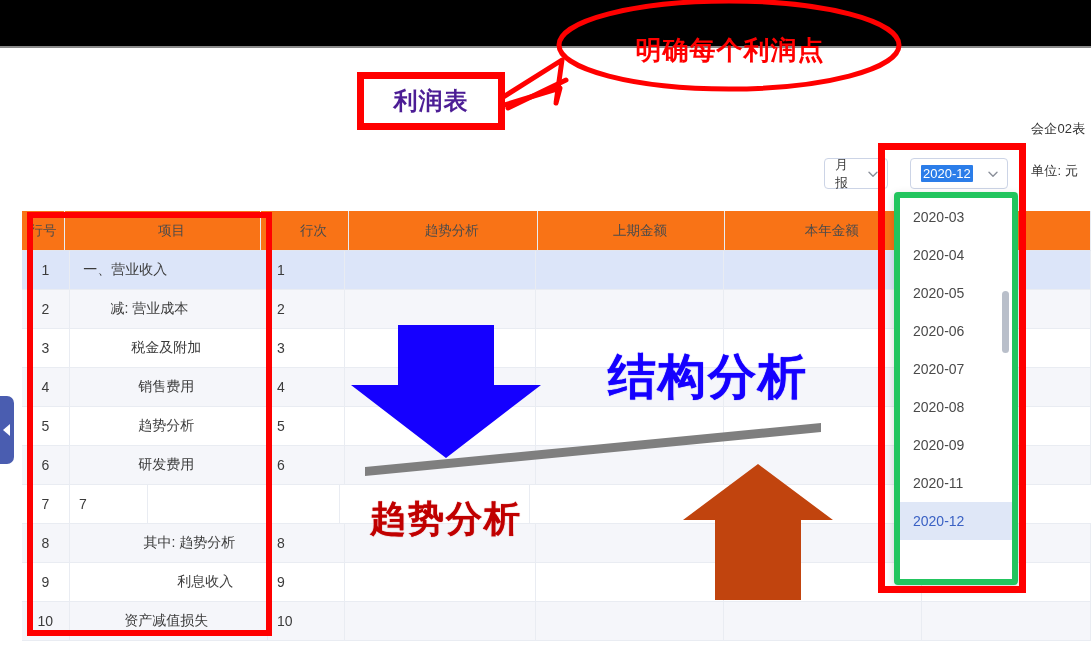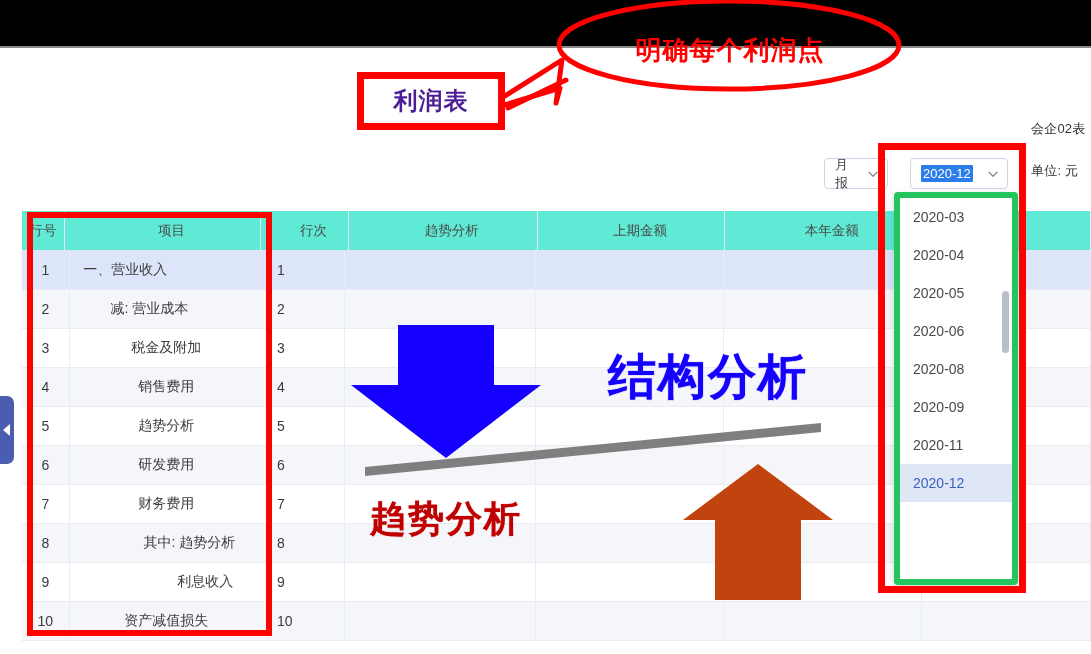--- a/index.html
+++ b/index.html
@@ -52,21 +52,21 @@
   }
   .dd-item.sel-it{background:#dfe7f7;color:#3a61c4;}
   .dd-sb{
     position:absolute;right:3px;top:93px;width:7px;height:62px;
     background:#b9bfca;border-radius:4px;
   }
 
   
   .tbl{position:absolute;left:22px;top:211px;width:1069px;height:443px;}
   .trow{display:flex;height:39px;box-sizing:border-box;border-bottom:1px solid #e9ecf2;}
-  .trow.hdr{height:40px;background:#5eead4;border-bottom:1px solid #e2e6ef;gap:18px;}
+  .trow.hdr{height:40px;background:#f97316;border-bottom:1px solid #e2e6ef;gap:18px;}
   .trow.odd{background:#ffffff;}
   .trow.even{background:#f5f6fa;}
   .trow.cur{background:#dce5f9;}
   .tc{
     box-sizing:border-box;border-right:1px solid #e9ecf2;
     display:flex;align-items:center;font-size:14px;color:#3b3b3b;
     overflow:hidden;white-space:nowrap;
   }
   .trow.hdr .tc{color:#4b4b4b;font-size:13.5px;}
   .c-no{width:48px;justify-content:center;}
@@ -160,20 +160,21 @@
       </span>
     </div>
   </div>
 
   <div class="dd">
     <div class="dd-inner" id="dd-inner">
         <div class="dd-item">2020-03</div>
         <div class="dd-item">2020-04</div>
         <div class="dd-item">2020-05</div>
         <div class="dd-item">2020-06</div>
+        <div class="dd-item">2020-07</div>
         <div class="dd-item">2020-08</div>
         <div class="dd-item">2020-09</div>
         <div class="dd-item">2020-11</div>
         <div class="dd-item sel-it">2020-12</div>
       </div>
     <div class="dd-sb"></div>
   </div>
 
   <div class="tbl">
     <div class="trow hdr">
@@ -247,23 +248,20 @@
             <span class="it-l2">研发费用</span>
           </div>
           <div class="tc c-ord">6</div>
           <div class="tc c-amt"></div>
           <div class="tc c-amt2"></div>
           <div class="tc c-amt3"></div>
           <div class="tc c-amt4"></div>
         </div>
         <div class="trow odd">
           <div class="tc c-no">7</div>
-          <div class="tc c-item">
-            <span class="it-l2">财务费用</span>
-          </div>
           <div class="tc c-ord">7</div>
           <div class="tc c-amt"></div>
           <div class="tc c-amt2"></div>
           <div class="tc c-amt3"></div>
           <div class="tc c-amt4"></div>
         </div>
         <div class="trow even">
           <div class="tc c-no">8</div>
           <div class="tc c-item">
             <span class="it-l3">其中: 趋势分析</span>

